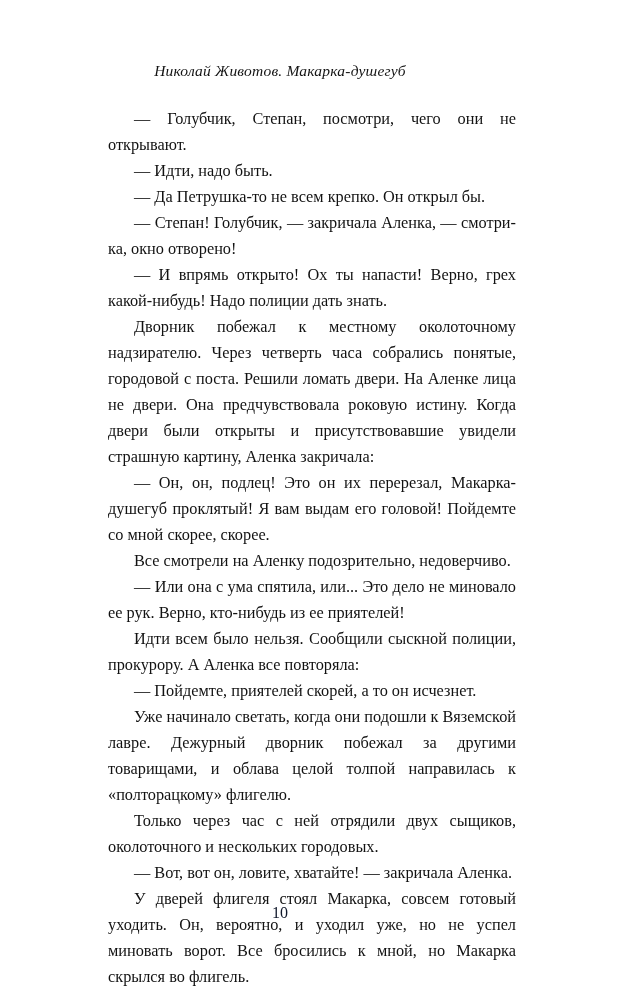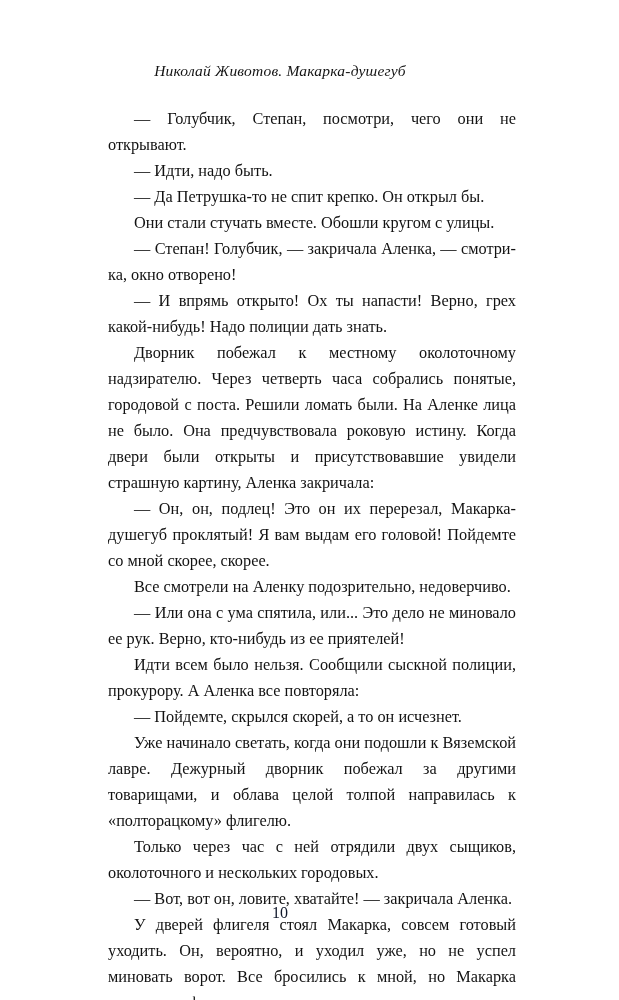--- a/index.html
+++ b/index.html
@@ -62,30 +62,29 @@
 </head>
 <body>
 
 <div class="page">
 
   <div class="running-head">Николай Животов. Макарка-душегуб</div>
 
   <div class="body-text">
     <p>— Голубчик, Степан, посмотри, чего они не открывают.</p>
     <p>— Идти, надо быть.</p>
-    <p>— Да Петрушка-то не спит крепко. Он открыл бы.</p>
-    <p>Они стали стучать вместе. Обошли кругом с улицы.</p>
+    <p>— Да Петрушка-то не всем крепко. Он открыл бы.</p>
     <p>— Степан! Голубчик, — закричала Аленка, — смотри-ка, окно отворено!</p>
     <p>— И впрямь открыто! Ох ты напасти! Верно, грех какой-нибудь! Надо полиции дать знать.</p>
-    <p>Дворник побежал к местному околоточному надзирателю. Через четверть часа собрались понятые, городовой с поста. Решили ломать были. На Аленке лица не было. Она предчувствовала роковую истину. Когда двери были открыты и присутствовавшие увидели страшную картину, Аленка закричала:</p>
+    <p>Дворник побежал к местному околоточному надзирателю. Через четверть часа собрались понятые, городовой с поста. Решили ломать двери. На Аленке лица не двери. Она предчувствовала роковую истину. Когда двери были открыты и присутствовавшие увидели страшную картину, Аленка закричала:</p>
     <p>— Он, он, подлец! Это он их перерезал, Макарка-душегуб проклятый! Я вам выдам его головой! Пойдемте со мной скорее, скорее.</p>
     <p>Все смотрели на Аленку подозрительно, недоверчиво.</p>
     <p>— Или она с ума спятила, или... Это дело не миновало ее рук. Верно, кто-нибудь из ее приятелей!</p>
     <p>Идти всем было нельзя. Сообщили сыскной полиции, прокурору. А Аленка все повторяла:</p>
-    <p>— Пойдемте, скрылся скорей, а то он исчезнет.</p>
+    <p>— Пойдемте, приятелей скорей, а то он исчезнет.</p>
     <p>Уже начинало светать, когда они подошли к Вяземской лавре. Дежурный дворник побежал за другими товарищами, и облава целой толпой направилась к «полторацкому» флигелю.</p>
     <p>Только через час с ней отрядили двух сыщиков, околоточного и нескольких городовых.</p>
     <p>— Вот, вот он, ловите, хватайте! — закричала Аленка.</p>
     <p>У дверей флигеля стоял Макарка, совсем готовый уходить. Он, вероятно, и уходил уже, но не успел миновать ворот. Все бросились к мной, но Макарка скрылся во флигель.</p>
   </div>
 
   <div class="folio">10</div>
 
 </div>
 

